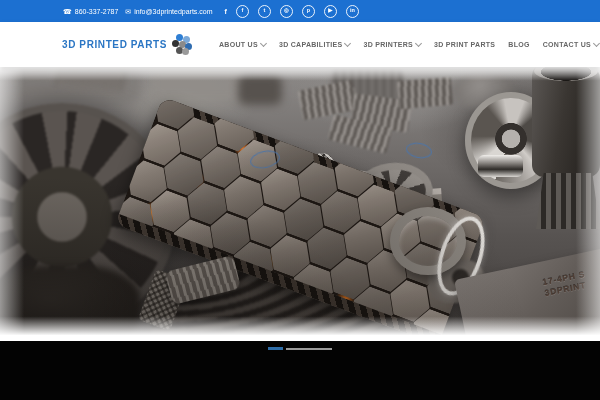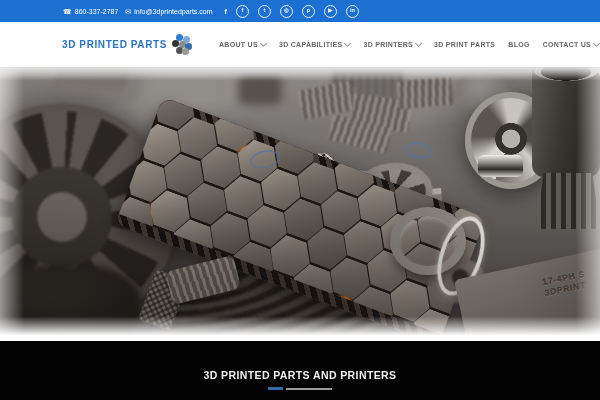--- a/index.html
+++ b/index.html
@@ -349,20 +349,19 @@
       <div class="plate-text">
         <div>17-4PH S</div>
         <div>3DPRINT</div>
       </div>
     </div>
 
     <div class="obj vignette"></div>
   </div>
 
   <div class="footer">
-    <div class="footer-heading">3D PRINTED PARTS AND PRINTERS</div>
     <div class="divider">
       <span class="div-blue"></span>
       <span class="div-gray"></span>
     </div>
   </div>
 
 </div>
 
 </body></html>

